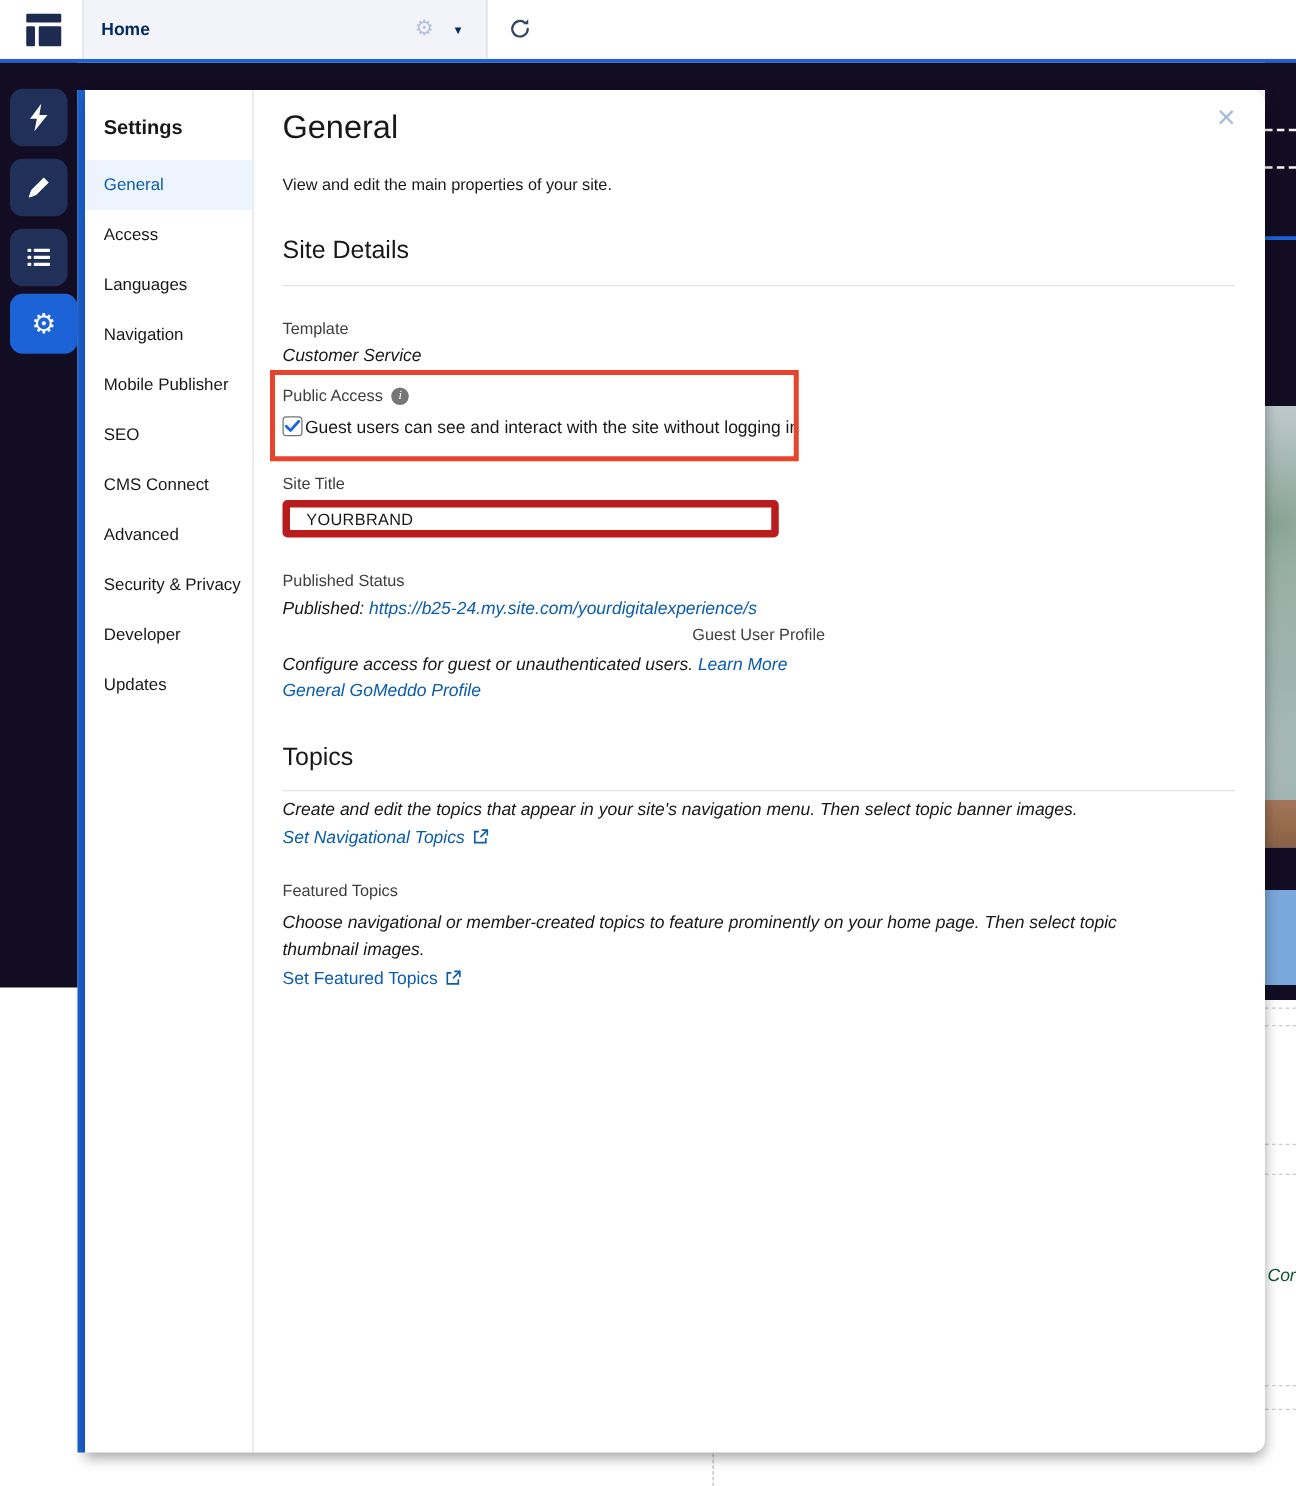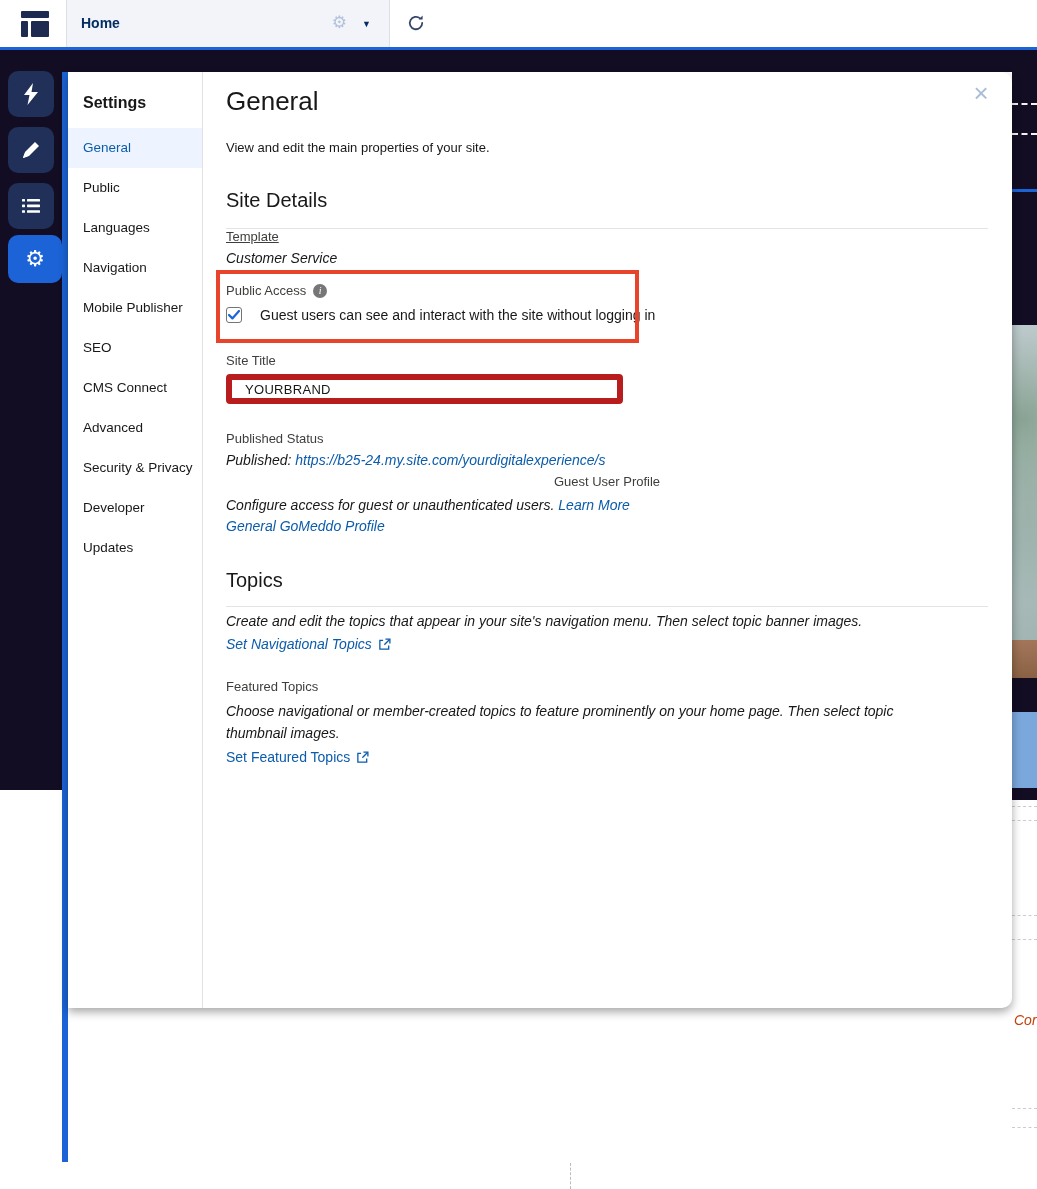--- a/index.html
+++ b/index.html
@@ -29,45 +29,45 @@
   .side-btn.bolt { top:71px; }
   .side-btn.brush { top:127px; }
   .side-btn.list { top:183px; }
   .side-btn.gear-active { top:235px; width:54px; height:48px; background:#1b63d6; border-radius:10px; }
   .side-btn .glyph { color:#ffffff; font-size:22px; line-height:1; }
 
   
   .blue-vline { position:absolute; left:62px; top:72px; width:6px; height:1090px; background:#1b63d6; z-index:7; }
 
   
-  .modal { position:absolute; left:68px; top:72px; width:944px; height:936px; background:#ffffff; border-radius:0 10px 10px 0; box-shadow:0 4px 10px rgba(0,0,0,0.35); display:flex; z-index:8; }
+  .modal { position:absolute; left:68px; top:72px; width:944px; height:1090px; background:#ffffff; border-radius:0 10px 10px 0; box-shadow:0 4px 10px rgba(0,0,0,0.35); display:flex; z-index:8; }
   .nav-col { width:135px; border-right:1px solid #e2e1e0; padding-top:22px; flex:none; }
   .nav-title { margin-left:15px; font-size:16px; font-weight:600; color:#181818; }
   .nav-list { list-style:none; margin-top:16px; }
   .nav-item { height:40px; line-height:40px; padding-left:15px; font-size:13.5px; color:#181818; cursor:pointer; }
   .nav-item.active { background:#edf4ff; color:#0b5cab; }
 
   .content { flex:1; position:relative; padding:0 24px 0 23px; }
   .close-btn { position:absolute; right:16px; top:6px; width:30px; height:30px; background:none; border:none; color:#a9bdd6; font-size:26px; line-height:28px; cursor:pointer; }
   .page-title { margin-top:14px; font-size:26px; font-weight:400; color:#181818; }
   .page-sub { margin-top:23px; font-size:13px; color:#181818; }
   .section-h { margin-top:34px; font-size:20px; font-weight:400; color:#181818; }
   .divider { margin-top:16px; border:none; border-top:1px solid #e3e3e3; height:0; }
   .fld-label { font-size:13px; color:#3e3e3c; }
   .fld-value { font-size:14px; color:#181818; }
   a.lnk { color:#0b5cab; text-decoration:none; cursor:pointer; }
 
-  .mt14 { margin-top:0;text-decoration:underline; } .mt6 { margin-top:6px;font-style:italic; } .mt27 { margin-top:27px; }
+  .mt14 { margin-top:26px; } .mt6 { margin-top:6px;font-style:italic; } .mt27 { margin-top:27px; }
   .mt24 { margin-top:6px;text-align:center; } .mt30 { margin-top:30px; } .mt32 { margin-top:32px; } .mt26 { margin-top:26px; }
 
   .pa-wrap { position:relative; margin-top:17px; }
   .pa-annotation { position:absolute; left:-10px; top:-13px; width:423px; height:73px; border:4px solid #e8432b; pointer-events:none; }
   .pa-label-row { display:flex; align-items:center; gap:7px; }
   .info-icon { width:14px; height:14px; border-radius:50%; background:#767676; color:#ffffff; font-size:10px; font-style:italic; font-family:"Liberation Serif",serif; display:inline-flex; align-items:center; justify-content:center; cursor:pointer; }
-  .cb-row { display:flex; align-items:center; gap:18px; margin-top:9px; }
+  .cb-row { display:flex; align-items:center; gap:2px; margin-top:9px; }
   .checkbox { width:16px; height:16px; border:1px solid #747474; border-radius:3px; background:#ffffff; display:inline-flex; align-items:center; justify-content:center; cursor:pointer; flex:none; }
 
   .site-input { display:block; margin-top:6px; width:397px; height:30px; border:6px solid #b91c1c; border-radius:4px; padding-left:13px; font-size:13px; letter-spacing:.3px; color:#181818; font-family:"Liberation Sans",sans-serif; }
 
   .wrap-710 { max-width:705px; line-height:22px; }
   .lh21 { line-height:21px; }
   .link-row { display:inline-flex; align-items:center; gap:6px; }
 
   
   .rs { position:absolute; left:1012px; width:25px; }
@@ -77,21 +77,21 @@
       radial-gradient(circle at 45% 30%, rgba(86,124,97,0.55), transparent 42%),
       radial-gradient(circle at 65% 60%, rgba(116,148,130,0.4), transparent 48%),
       linear-gradient(180deg,#bcc9cb 0%,#c6d2d2 35%,#aebfbe 70%,#a2b5b2 100%); }
   .rs-brown { top:640px; height:38px; background:linear-gradient(180deg,#a3765a,#8a6144); }
   .rs-dark2 { top:678px; height:34px; background:#130d24; }
   .rs-blueband { top:712px; height:76px; background:#7aa7dc; }
   .rs-dark3 { top:788px; height:12px; background:#130d24; }
   .rs-dash-white { height:0; border-top:2px dashed #f2f2f2; z-index:3; }
   .rs-dash-gray { height:0; border-top:1px dashed #c9ccd1; }
   .rs-blueline { top:189px; height:3px; background:#1b63d6; z-index:3; }
-  .bg-partial-text { position:absolute; left:1014px; top:1012px; font-size:14px; font-style:italic; color:#c2410c; }
+  .bg-partial-text { position:absolute; left:1014px; top:1012px; font-size:14px; font-style:italic; color:#14532d; }
 
   .bottom-dash-v { position:absolute; left:570px; top:1163px; height:26px; width:0; border-left:1px dashed #b9bdc4; }
 </style>
 </head>
 <body>
 
 <div class="stage">
 
   <div class="dark-band"></div>
   <div class="left-dark-col"></div>
@@ -160,21 +160,21 @@
   </button>
 
   <div class="blue-vline"></div>
 
   <div class="modal">
 
     <div class="nav-col">
       <div class="nav-title">Settings</div>
       <ul class="nav-list">
         <li class="nav-item active">General</li>
-        <li class="nav-item">Public</li>
+        <li class="nav-item">Access</li>
         <li class="nav-item">Languages</li>
         <li class="nav-item">Navigation</li>
         <li class="nav-item">Mobile Publisher</li>
         <li class="nav-item">SEO</li>
         <li class="nav-item">CMS Connect</li>
         <li class="nav-item">Advanced</li>
         <li class="nav-item">Security &amp; Privacy</li>
         <li class="nav-item">Developer</li>
         <li class="nav-item">Updates</li>
       </ul>

